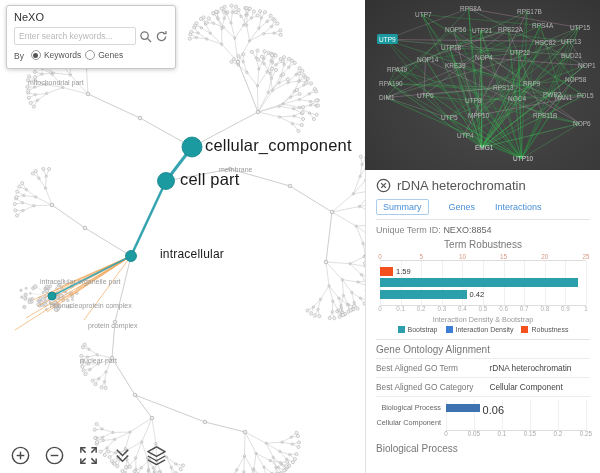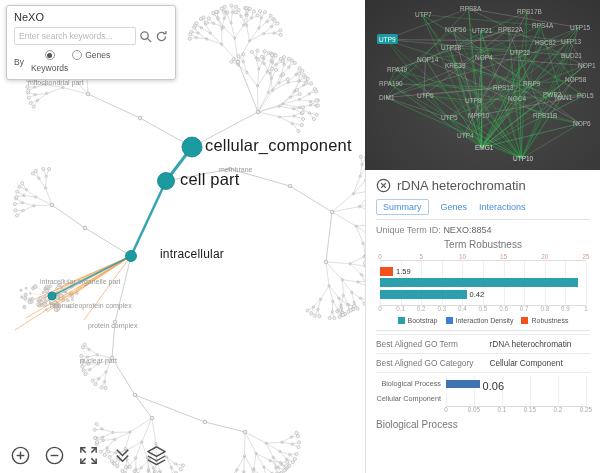--- a/index.html
+++ b/index.html
@@ -31,21 +31,21 @@
   
   .network-panel{position:absolute;left:365px;top:0;width:235px;height:170px;
                  background:radial-gradient(ellipse at 55% 60%, #4a4a4a 0%, #3b3b3b 65%, #323232 100%)}
 
   
   .detail-panel{position:absolute;left:365px;top:170px;width:235px;height:303px;background:#fff;
                 border-left:1px solid #e0e0e0;box-sizing:border-box;padding:7px 10px;overflow:hidden}
   .dp-header{display:flex;align-items:center;gap:6px;height:17px}
   .close-icon{width:15px;height:15px;flex:0 0 auto;cursor:pointer;color:#555}
   .dp-title{font-size:13px;color:#555}
-  .dp-tabs{display:flex;align-items:center;gap:12px;margin-top:5px;padding-bottom:4px;border-bottom:1px solid #e4e4e4}
+  .dp-tabs{display:flex;align-items:center;gap:20px;margin-top:5px;padding-bottom:4px;border-bottom:1px solid #e4e4e4}
   .dp-tab{font-size:9px;color:#4a90d9;cursor:pointer}
   .dp-tab.active{border:1px solid #abcdec;border-radius:2px;padding:2px 6px}
   .dp-uid{font-size:9px;color:#888;margin-top:5px}
   .dp-uid .uid-val{color:#666}
   .sec-heading{font-size:10px;color:#777;margin-top:4px}
   .center{text-align:center}
 
   .tick-row{position:relative;height:8px;margin:0 4px;font-size:6.3px}
   .tick-row.top{color:#d49a86;margin-top:2px}
   .tick-row.bot{color:#b0b0b0;border-top:1px solid #ddd}
@@ -1305,21 +1305,21 @@
         </span>
         <span class="sp-icon">
           <svg viewBox="0 0 14 14" width="13" height="13" fill="none" stroke="currentColor" stroke-width="1.4">
             <path d="M11.5 7a4.5 4.5 0 1 1-1.3-3.2"></path>
               <path d="M11.8 1v3h-3"></path>
           </svg>
         </span>
       </div>
       <div class="radio-row">
         <span>By</span>
-        <span id="radio-options"><span class="radio-opt" style="margin-right: 4px; flex-direction: column;">
+        <span id="radio-options"><span class="radio-opt" style="margin-right: 4px;">
               <span class="radio-dot sel"></span>
               <span>Keywords</span>
             </span><span class="radio-opt" style="margin-right: 4px;">
               <span class="radio-dot"></span>
               <span>Genes</span>
             </span></span>
       </div>
     </div>
 
     <div class="tree-toolbar">
@@ -1599,37 +1599,39 @@
         <span class="tick" style="left: 20%;">0.2</span>
         <span class="tick" style="left: 30%;">0.3</span>
         <span class="tick" style="left: 40%;">0.4</span>
         <span class="tick" style="left: 50%;">0.5</span>
         <span class="tick" style="left: 60%;">0.6</span>
         <span class="tick" style="left: 70%;">0.7</span>
         <span class="tick" style="left: 80%;">0.8</span>
         <span class="tick" style="left: 90%;">0.9</span>
         <span class="tick" style="left: 100%;">1</span>
       </div>
+    <div class="axis-label center">Interaction Density &amp; Bootstrap</div>
     <div class="legend-row" id="rob-legend">
         <span class="legend-item">
           <span class="legend-swatch" style="background: rgb(43, 159, 172);"></span>
           <span>Bootstrap</span>
         </span>
         <span class="legend-item">
           <span class="legend-swatch" style="background: rgb(61, 127, 212);"></span>
           <span>Interaction Density</span>
         </span>
         <span class="legend-item">
           <span class="legend-swatch" style="background: rgb(244, 80, 30);"></span>
           <span>Robustness</span>
         </span>
       </div>
 
     <div class="dp-divider"></div>
 
+    <div class="sec-heading">Gene Ontology Alignment</div>
     <div class="goa-table" id="goa-table">
         <div class="goa-row">
           <span class="goa-label">Best Aligned GO Term</span>
           <span class="goa-value">rDNA heterochromatin</span>
         </div>
         <div class="goa-row">
           <span class="goa-label">Best Aligned GO Category</span>
           <span class="goa-value">Cellular Component</span>
         </div>
       </div>

